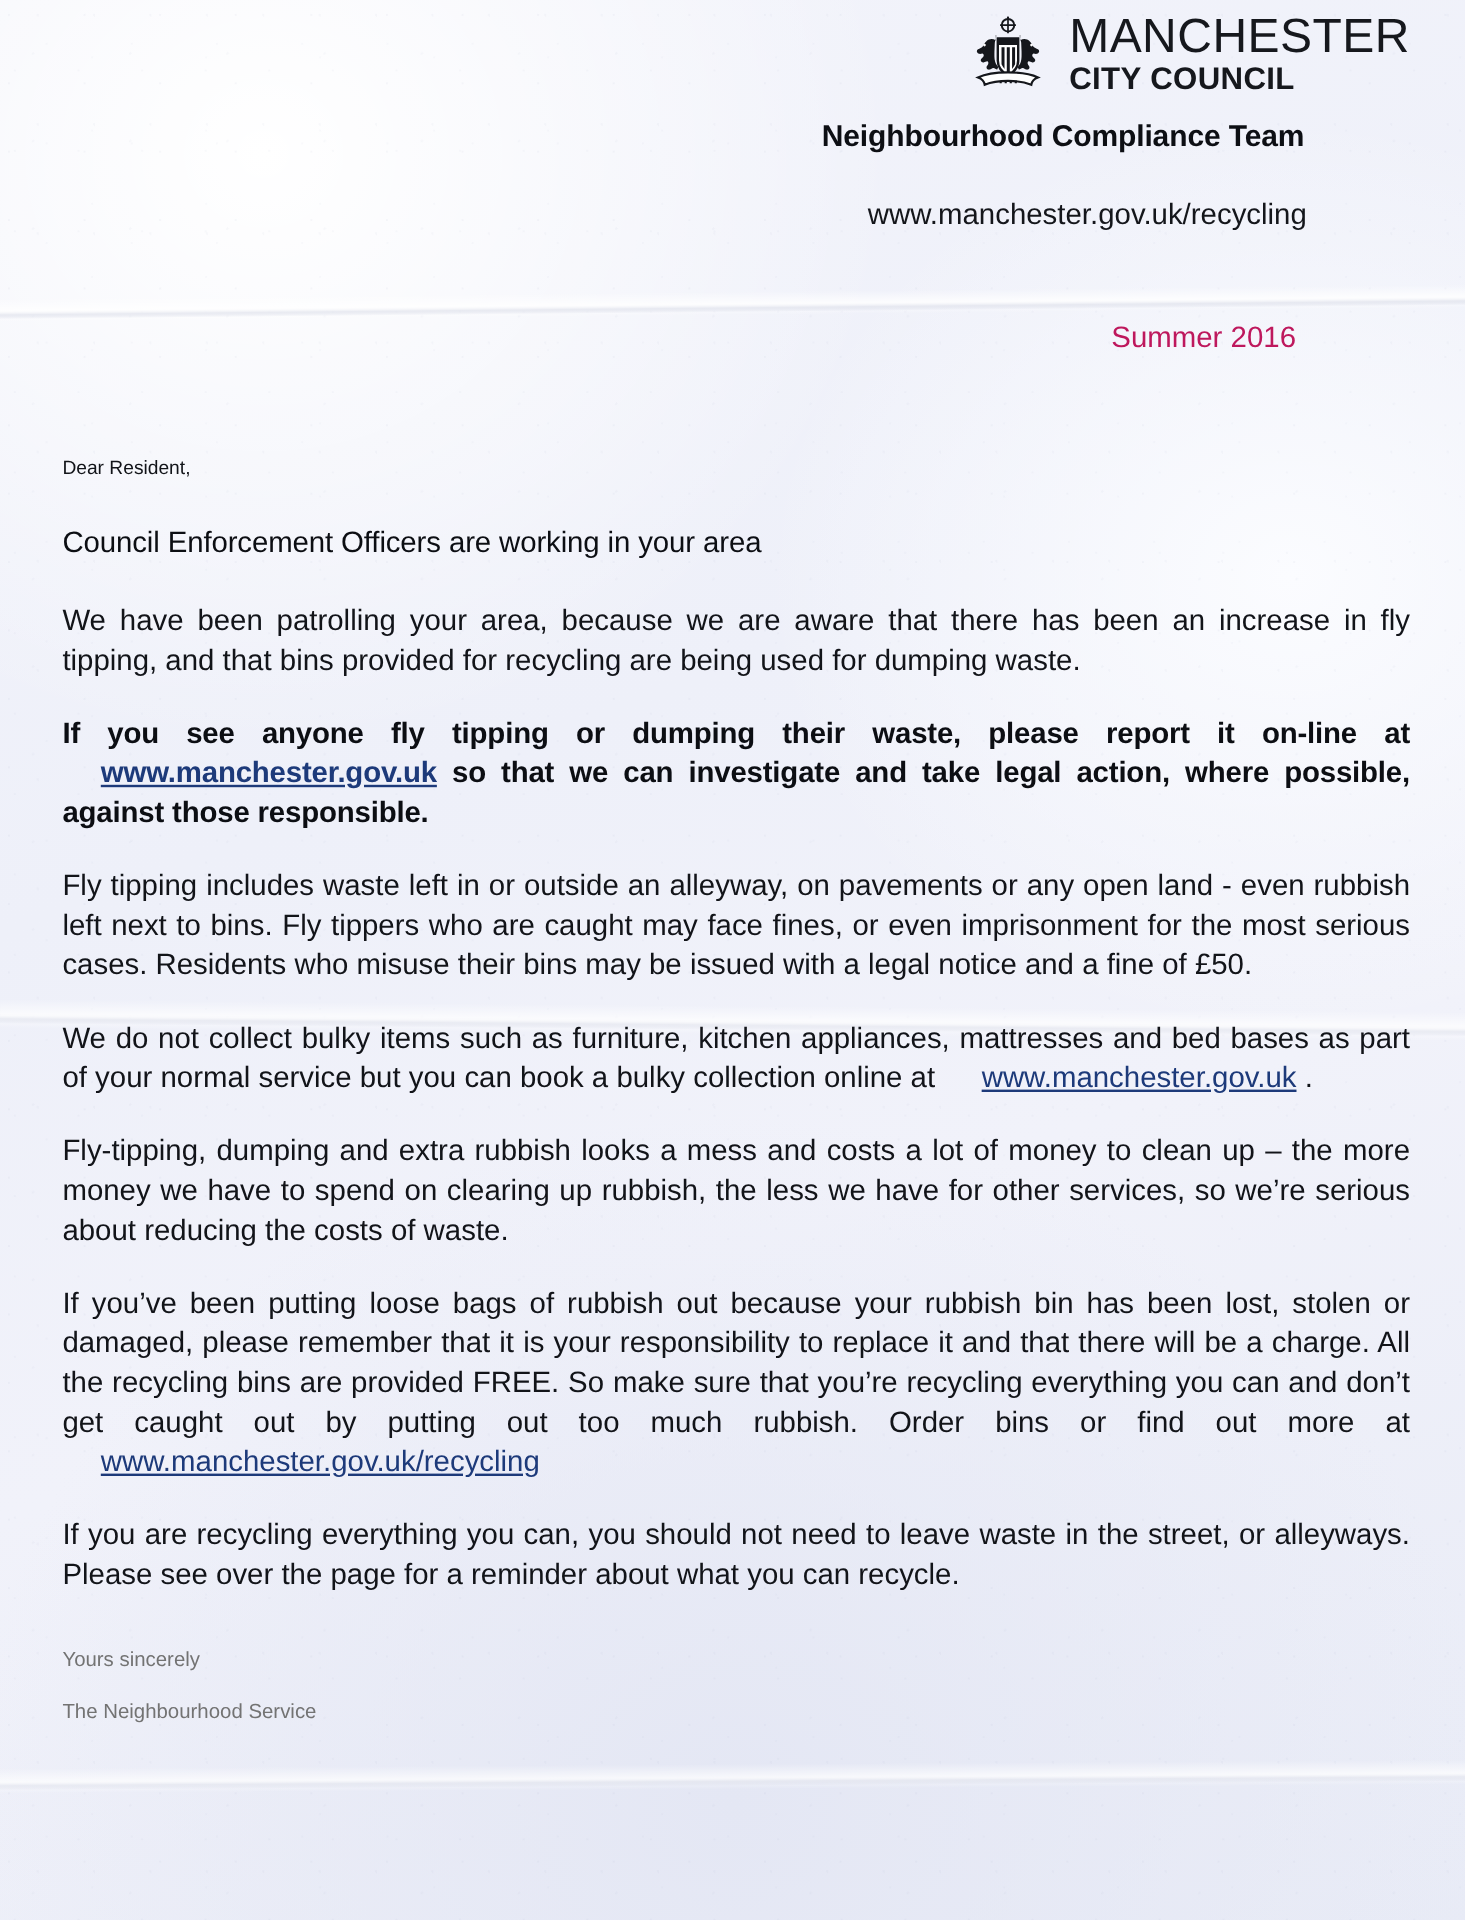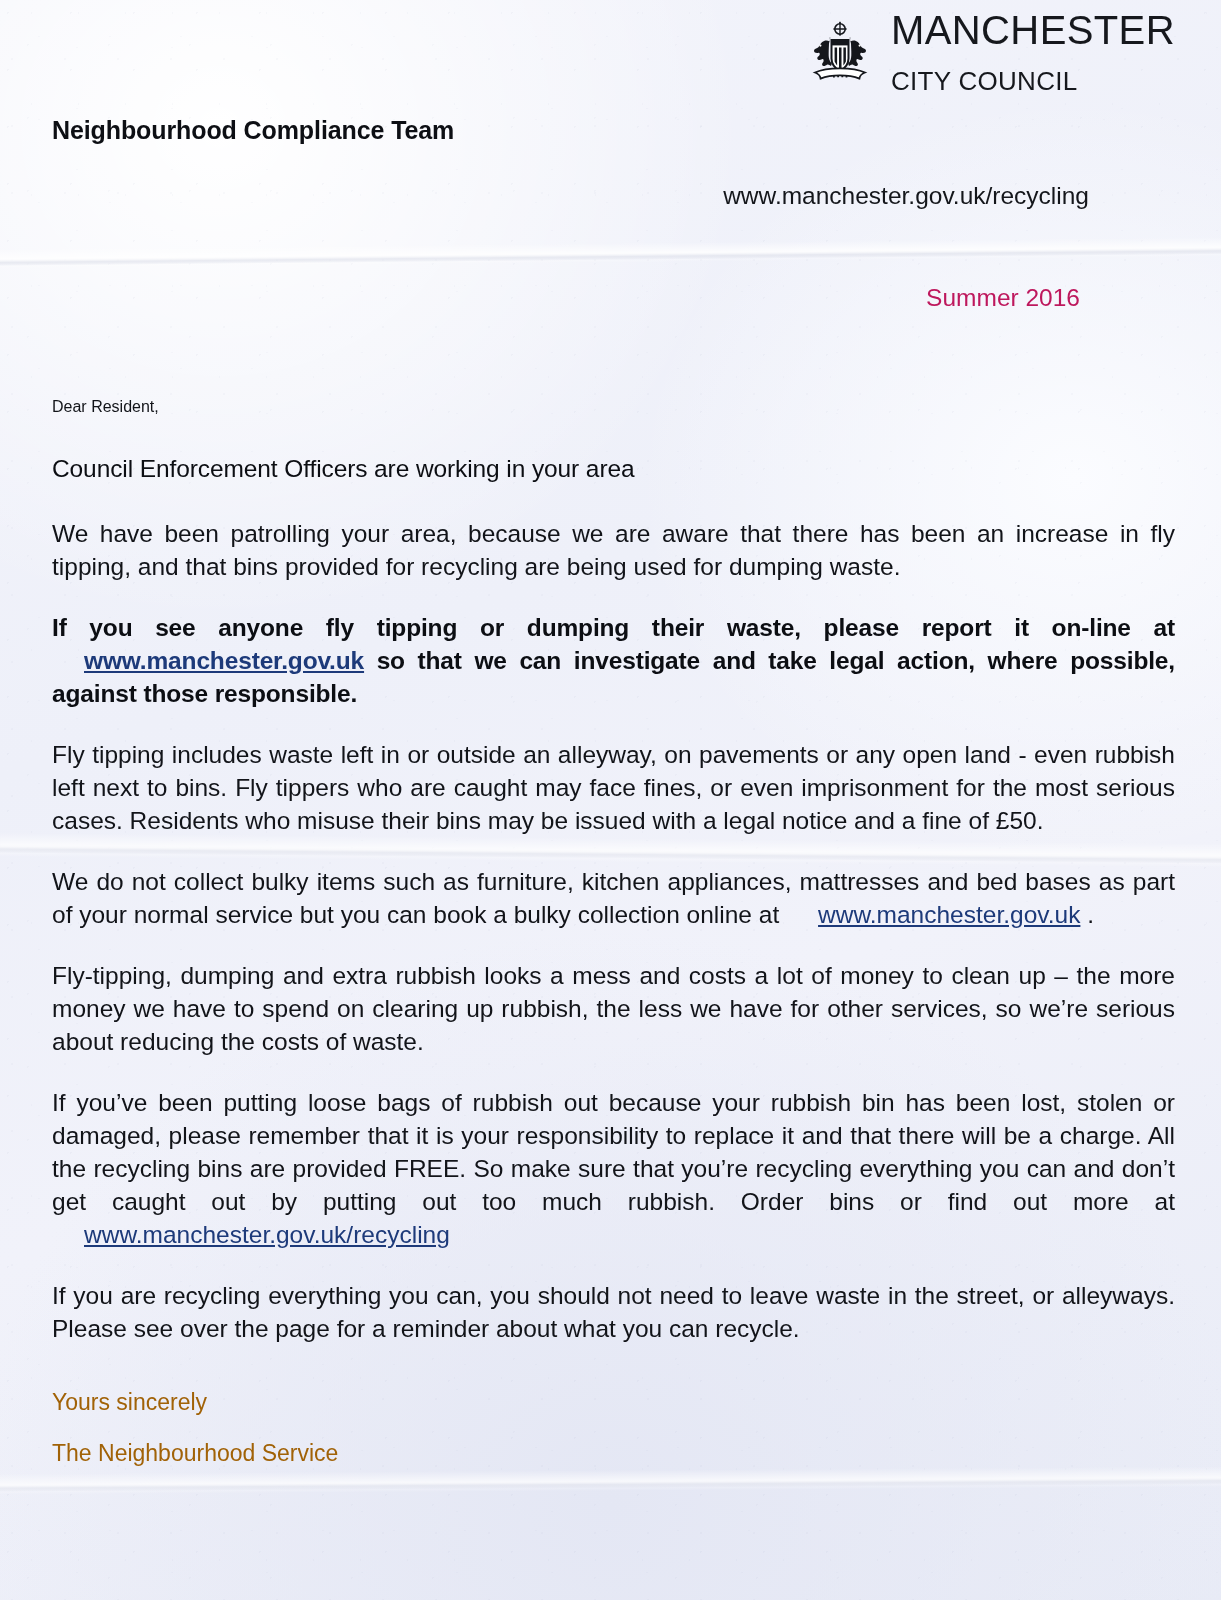--- a/index.html
+++ b/index.html
@@ -76,26 +76,26 @@
     padding-top:10px;
   }
   #brand-lockup { display:flex; align-items:center; gap:20px; }
   #crest { width:62px; height:64px; flex:0 0 auto; }
   #wordmark { line-height:1; }
   #council-name {
     font-size:40px; font-weight:400; letter-spacing:.4px;
     color:#16181d;
   }
   #council-sub {
-    font-size:26px; font-weight:400; letter-spacing:.3px;
-    color:#16181d; margin-top:18px;
+    font-size:26px; font-weight:700; letter-spacing:.3px;
+    color:#16181d; margin-top:2px;
   }
 
   #team-line {
-    text-align:left; font-size:25px; font-weight:bold;
+    text-align:right; font-size:25px; font-weight:bold;
     margin-top:22px; padding-right:88px; letter-spacing:-.1px;
     color:#0d0f14;
   }
   #web-line {
     text-align:right; font-size:24.5px; font-weight:400;
     margin-top:37px; padding-right:86px;
     color:#14161b;
   }
   #date-line {
     text-align:right; font-size:24.5px;
@@ -124,21 +124,21 @@
   .lnk {
     color:#1d3a7a;
     text-decoration:underline;
     text-underline-offset:2px;
     margin-left:32px;
   }
   .lnk.b { font-weight:bold; }
 
   #salutation { font-size:16px; color:#121419; }
 
-  .signoff { font-size:23px; color:#a16207; }
+  .signoff { font-size:17px; color:#737373; }
   #yours { margin-top:44px; }
   #service { margin-top:24px; }
 </style>
 </head>
 <body>
 
 <div id="paper"></div>
 <div id="grain"></div>
 <div class="crease" id="crease-top"></div>
 <div class="crease" id="crease-mid"></div>

